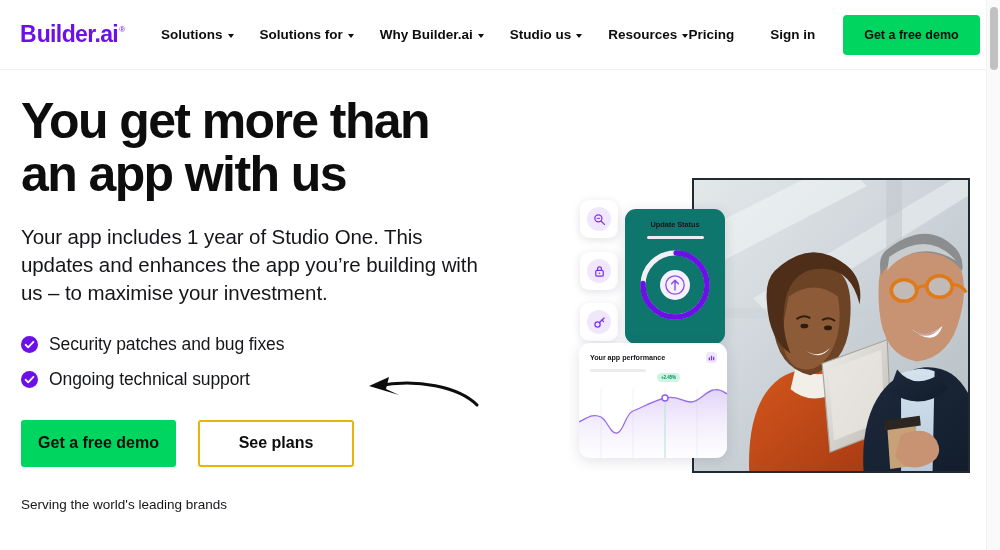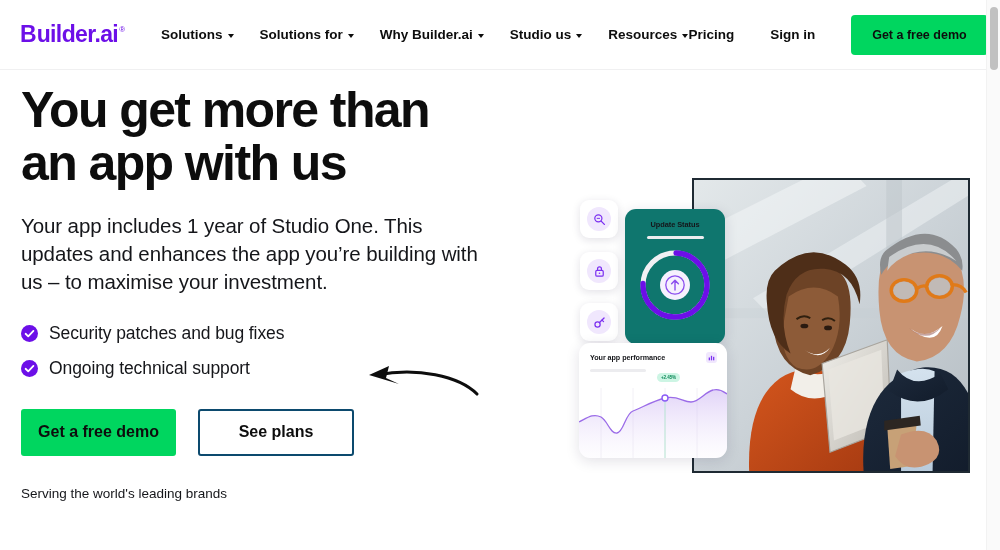--- a/index.html
+++ b/index.html
@@ -61,34 +61,34 @@
 
   .header-right {
     margin-left: auto; margin-right: 23px;
     display: flex; align-items: center; gap: 0;
   }
   .hr-link {
     font-size: 13.5px; font-weight: 700; color: #0d0d0d;
     cursor: pointer; white-space: nowrap;
   }
   .hr-link.pricing { margin-right: 36px; }
-  .hr-link.signin { margin-right: 36px; }
+  .hr-link.signin { margin-right: 28px; }
   .demo-btn {
     background: #00D65F;
     color: #0d0d0d;
     font-size: 12.5px; font-weight: 700;
     border: none; border-radius: 4px;
     padding: 0 21px; height: 40px;
     display: flex; align-items: center; justify-content: center;
     cursor: pointer; white-space: nowrap;
     font-family: "Liberation Sans", sans-serif;
   }
 
   
-  .hero-left { position: absolute; left: 21px; top: 84px; width: 520px; }
+  .hero-left { position: absolute; left: 21px; top: 95px; width: 520px; }
   h1.headline {
     font-size: 50px; font-weight: 700; line-height: 1.06;
     letter-spacing: -1.6px; color: #0d0d0d;
     max-width: 470px;
   }
   p.subhead {
     margin-top: 22px;
     font-size: 20.5px; line-height: 1.36; font-weight: 400;
     color: #15161a; max-width: 460px;
     letter-spacing: -0.1px;
@@ -106,21 +106,21 @@
     background: #00D65F; color: #0d0d0d;
     font-size: 16px; font-weight: 700;
     border: none; border-radius: 3px;
     width: 155px; height: 47px;
     cursor: pointer;
     font-family: "Liberation Sans", sans-serif;
   }
   .btn-secondary {
     background: #fff; color: #0d0d0d;
     font-size: 16px; font-weight: 700;
-    border: 2px solid #0c4a6e; border-radius: 3px;
+    border: 2px solid #eab308; border-radius: 3px;
     width: 156px; height: 47px;
     cursor: pointer;
     font-family: "Liberation Sans", sans-serif;
   }
   .hand-arrow {
     position: absolute;
     left: 338px; top: -44px;
     width: 122px; height: 44px;
     pointer-events: none;
   }

